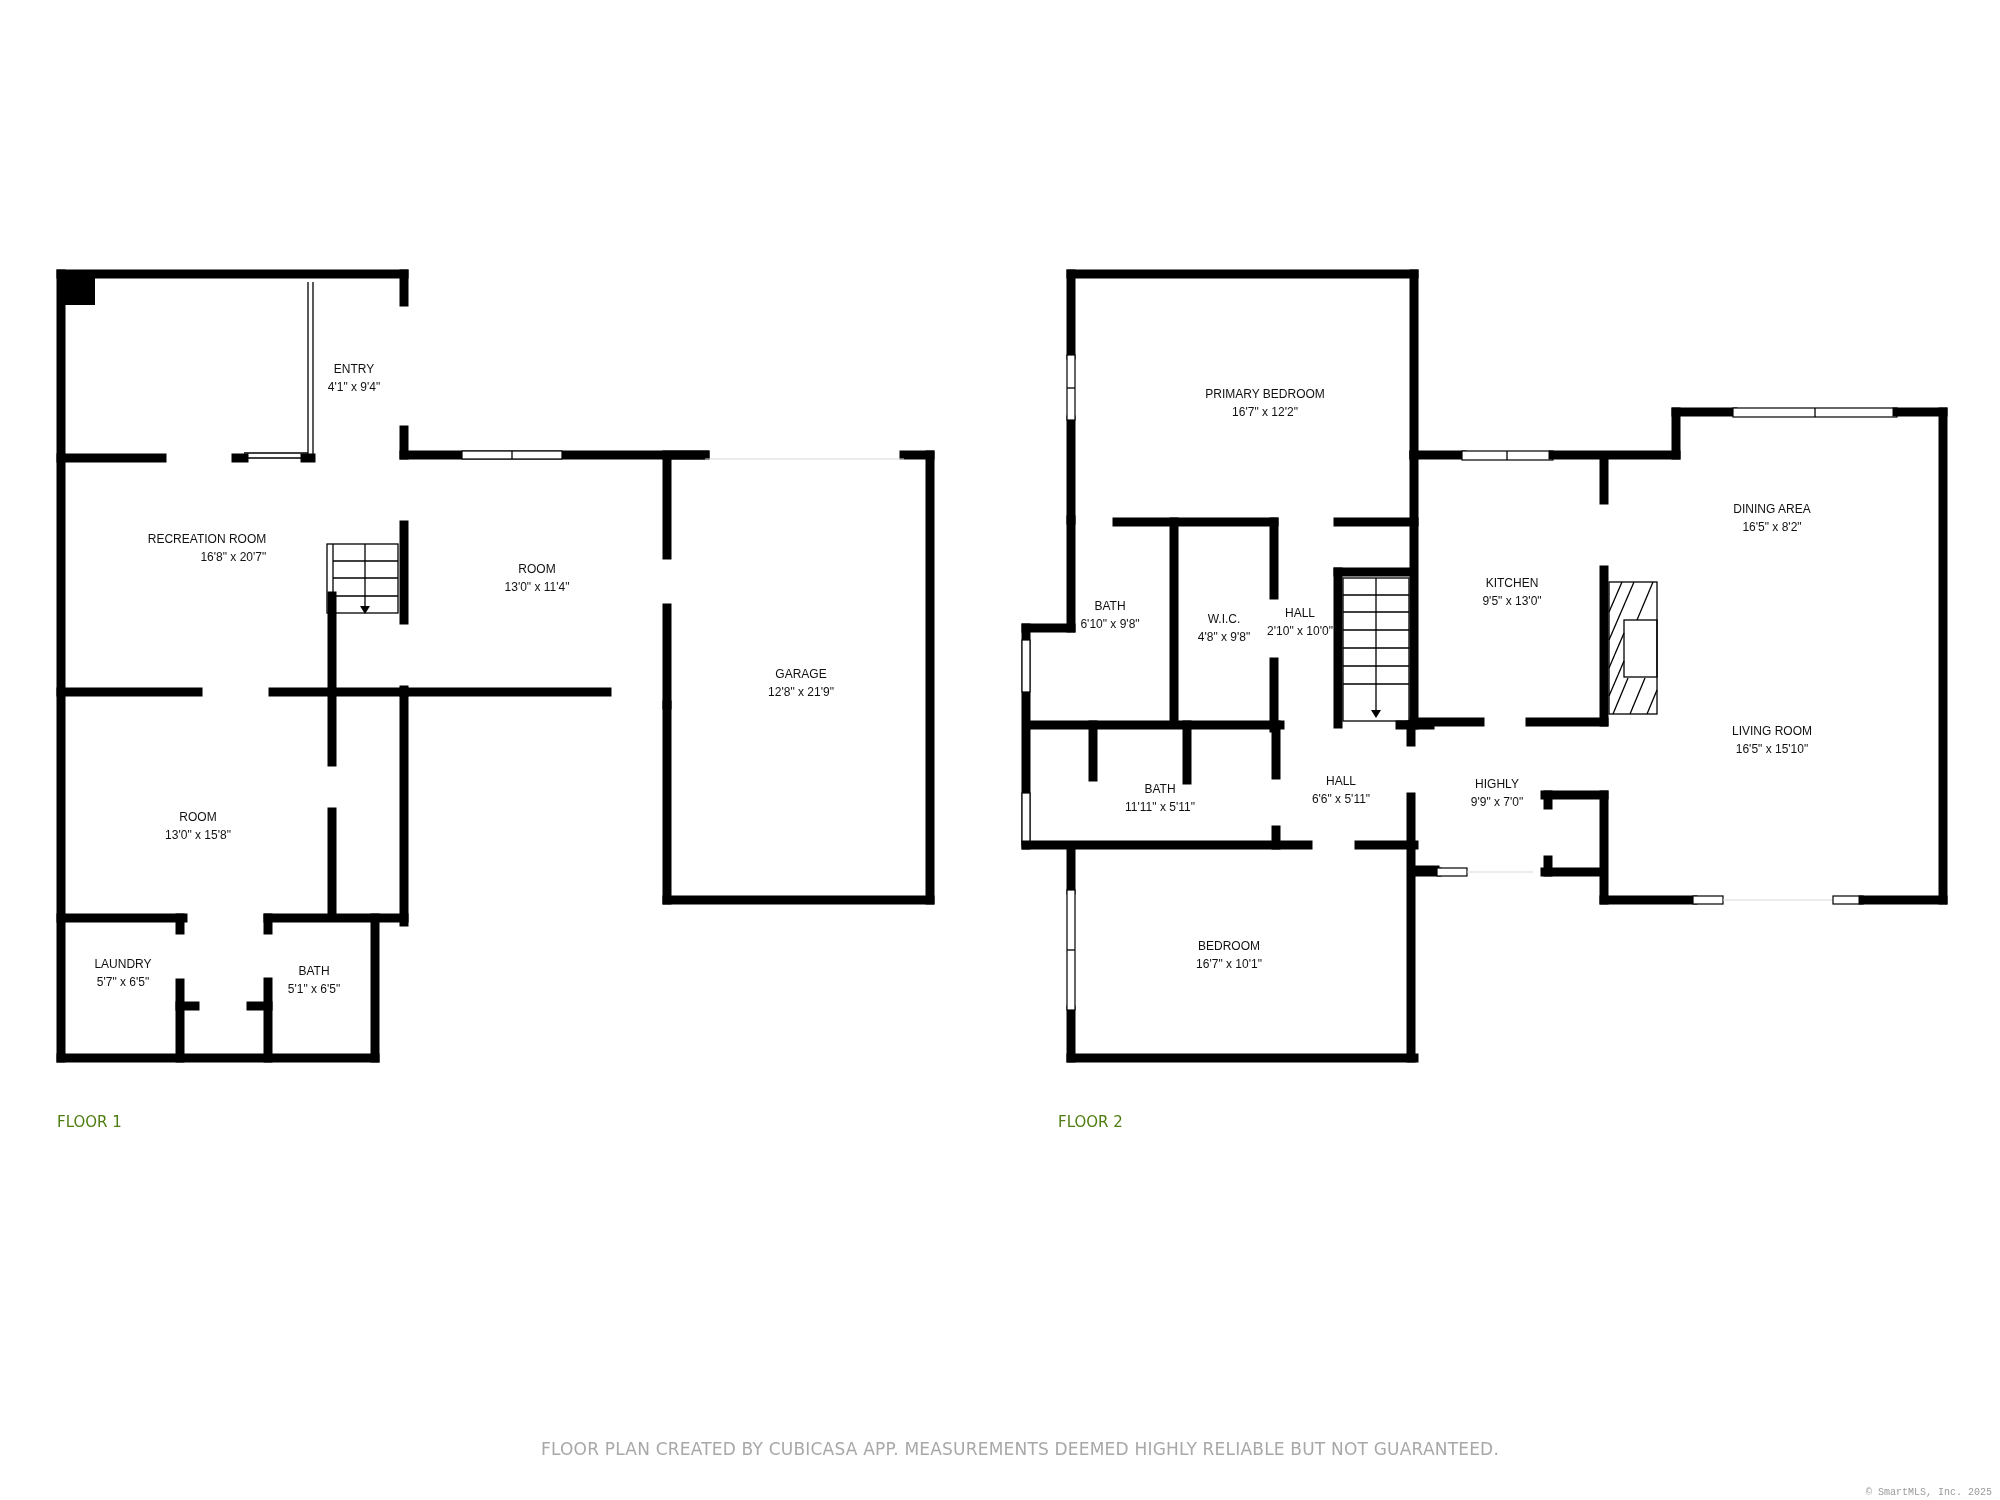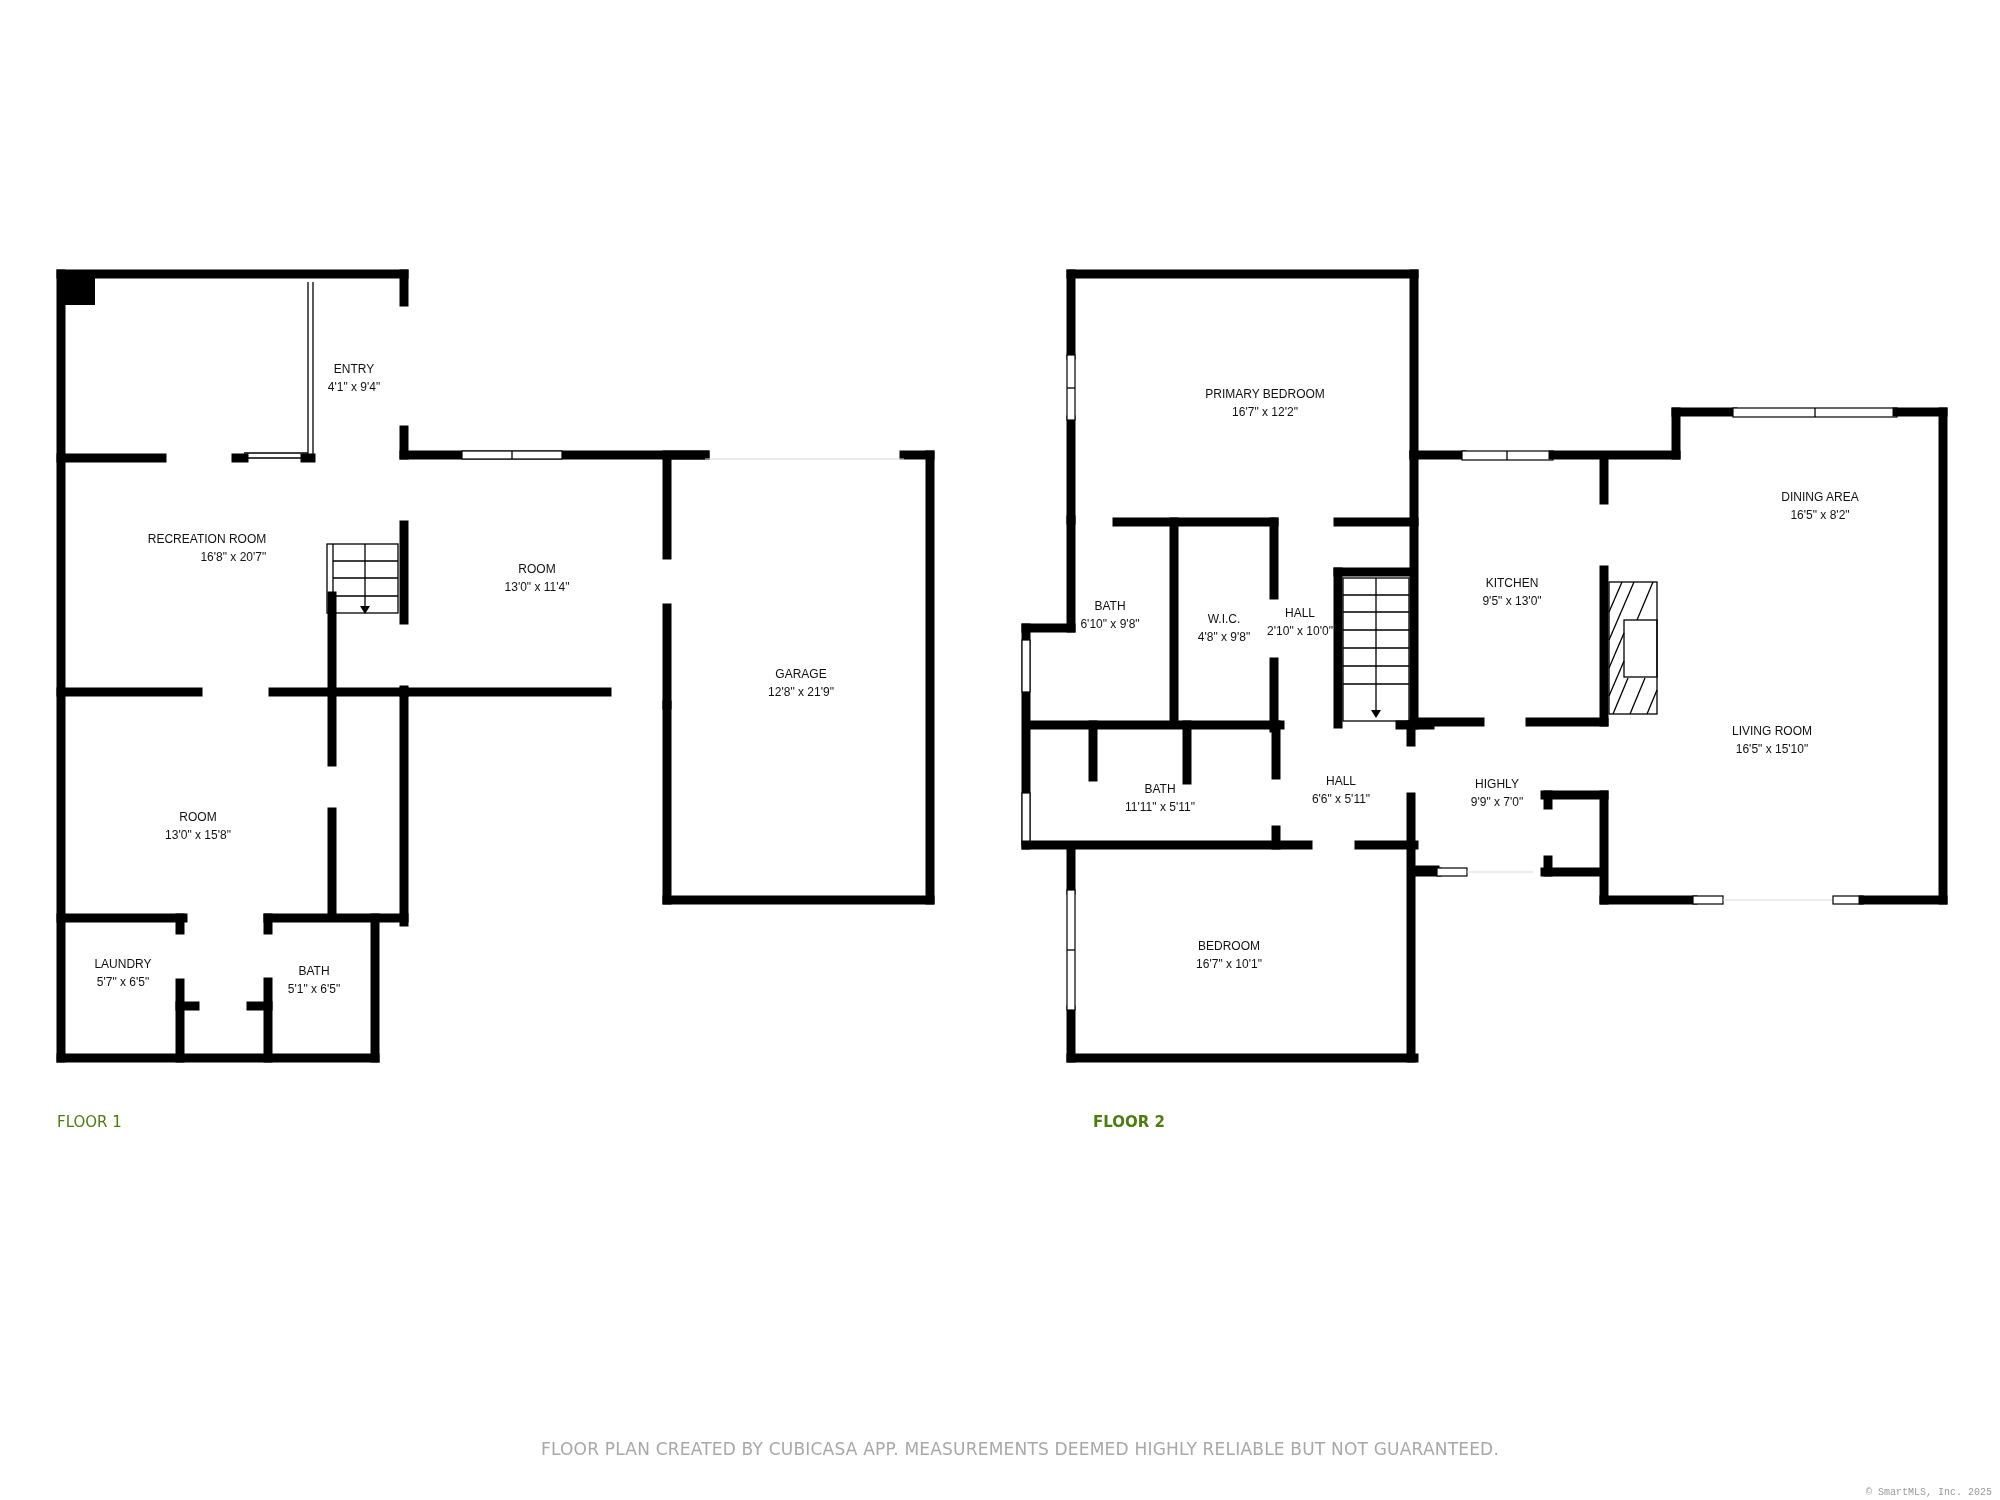--- a/index.html
+++ b/index.html
@@ -226,21 +226,21 @@
   <span class="dm">4'8" x 9'8"</span>
 </div>
 <div class="room-label" style="left:1300px; top:604px;">
   <span class="nm">HALL</span>
   <span class="dm">2'10" x 10'0"</span>
 </div>
 <div class="room-label" style="left:1512px; top:574px;">
   <span class="nm">KITCHEN</span>
   <span class="dm">9'5" x 13'0"</span>
 </div>
-<div class="room-label" style="left:1772px; top:488px;margin-left:48px;">
+<div class="room-label" style="left:1772px; top:500px;">
   <span class="nm">DINING AREA</span>
   <span class="dm">16'5" x 8'2"</span>
 </div>
 <div class="room-label" style="left:1772px; top:722px;">
   <span class="nm">LIVING ROOM</span>
   <span class="dm">16'5" x 15'10"</span>
 </div>
 <div class="room-label" style="left:1160px; top:780px;">
   <span class="nm">BATH</span>
   <span class="dm">11'11" x 5'11"</span>
@@ -252,16 +252,16 @@
 <div class="room-label" style="left:1497px; top:775px;">
   <span class="nm">HIGHLY</span>
   <span class="dm">9'9" x 7'0"</span>
 </div>
 <div class="room-label" style="left:1229px; top:937px;">
   <span class="nm">BEDROOM</span>
   <span class="dm">16'7" x 10'1"</span>
 </div>
 
 <div class="floor-label" style="left:57px; top:1113px;">FLOOR 1</div>
-<div class="floor-label" style="left:1093px; top:1113px;font-weight:bold;">FLOOR 2</div>
+<div class="floor-label" style="left:1058px; top:1113px;">FLOOR 2</div>
 
 <div class="disclaimer">FLOOR PLAN CREATED BY CUBICASA APP. MEASUREMENTS DEEMED HIGHLY RELIABLE BUT NOT GUARANTEED.</div>
 <div class="copyright">© SmartMLS, Inc.  2025</div>
 
 </body></html>

